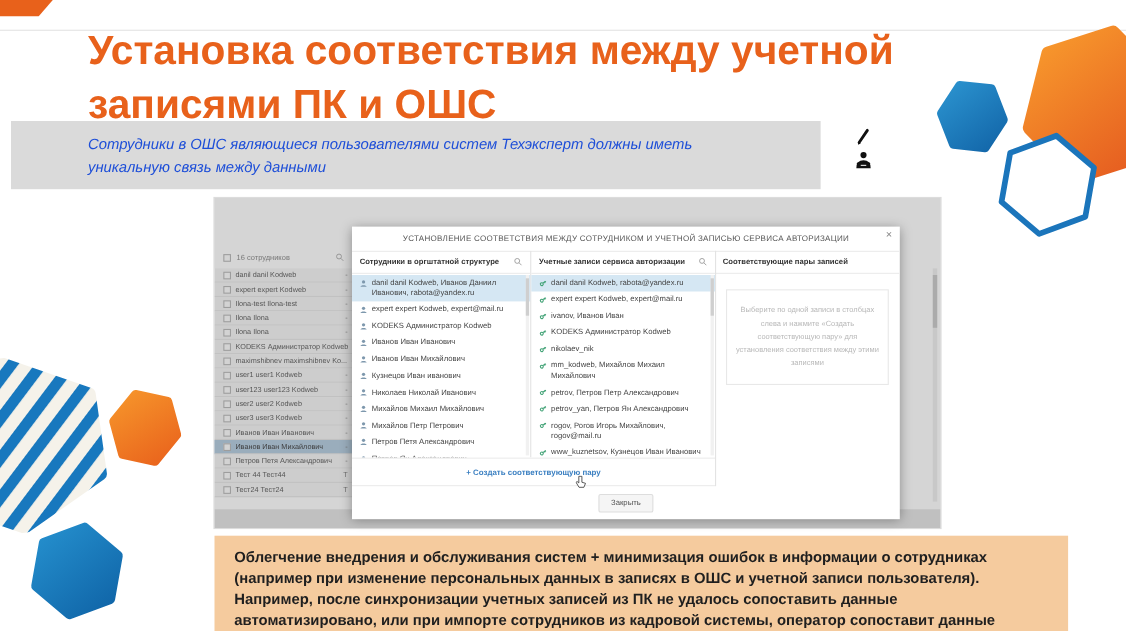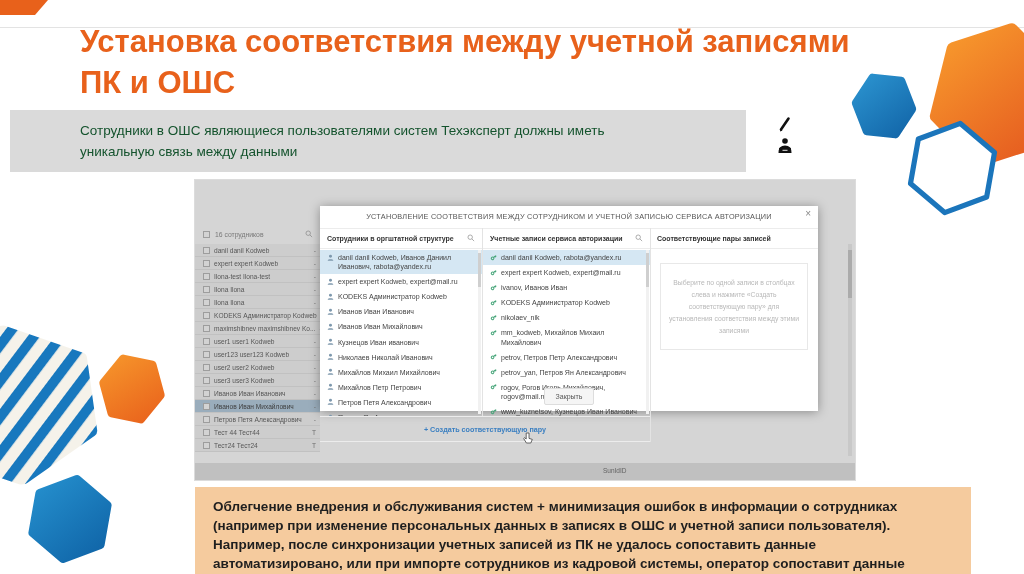--- a/index.html
+++ b/index.html
@@ -2,24 +2,24 @@
 <html><head>
 <meta charset="utf-8">
 <style>
   html,body{margin:0;padding:0;background:#fff;}
   .slide{position:relative;width:1024px;height:574px;background:#ffffff;overflow:hidden;
          font-family:"Liberation Sans",sans-serif;}
   .topline{position:absolute;left:0;top:27px;width:1024px;height:1px;background:#e3e3e3;}
   .deco{position:absolute;}
 
   
-  .page-title{position:absolute;left:80px;top:22px;width:800px;font-size:31px;font-weight:bold;
+  .page-title{position:absolute;left:80px;top:22px;width:800px;font-size:37px;font-weight:bold;
               color:#E8611B;line-height:1.32;}
   .note-box{position:absolute;left:10px;top:110px;width:736px;height:62px;background:#DADADA;
-            box-sizing:border-box;padding:11px 69px 0 70px;font-size:13.5px;color:#14532d;line-height:1.55;}
+            box-sizing:border-box;padding:11px 69px 0 70px;font-size:13.5px;color:#1d4ed8;line-height:1.55;font-style:italic;}
   .author-icons{position:absolute;left:772px;top:116px;width:26px;display:flex;flex-direction:column;
                 align-items:center;gap:5px;}
 
   
   .app-win{position:absolute;left:195px;top:180px;width:660px;height:300px;background:#ffffff;
            outline:1px solid #dcdcdc;}
   .win-nav{position:absolute;left:14px;top:10px;display:flex;gap:13px;font-size:7.5px;color:#333;}
   .win-nav .nav-item{padding-bottom:3px;white-space:nowrap;}
   .win-nav .nav-item.selected{border-bottom:2px solid #2e6da4;}
   .win-subnav{position:absolute;left:10px;top:33px;display:flex;gap:12px;font-size:7px;color:#333;}
@@ -35,21 +35,21 @@
                  white-space:nowrap;overflow:hidden;}
   .win-list .row.selected{background:#a9c4da;color:#1c1c1c;}
   .win-list .tail{margin-left:auto;color:#666;}
   .win-scroll{position:absolute;right:3px;top:64px;width:4px;height:212px;background:#ececec;}
   .win-scroll .thumb{position:absolute;top:6px;left:0;width:4px;height:48px;background:#c2c2c2;}
   .win-footer{position:absolute;left:0;top:283px;width:660px;height:17px;background:#e0e0e0;}
   .win-footer .flabel{position:absolute;left:408px;top:4px;font-size:6.5px;color:#555;}
   .win-dim{position:absolute;left:0;top:0;right:0;bottom:0;background:rgba(125,125,125,0.32);z-index:5;}
 
   
-  .modal{position:absolute;left:320px;top:206px;width:498px;height:205px;background:#fff;z-index:10;
+  .modal{position:absolute;left:320px;top:206px;width:498px;height:266px;background:#fff;z-index:10;
          box-shadow:0 1px 10px rgba(0,0,0,0.35);}
   .modal-head{position:relative;height:22px;border-bottom:1px solid #ececec;}
   .modal-title{line-height:22px;text-align:center;font-size:7.3px;color:#555;letter-spacing:0.25px;}
   .modal-close{position:absolute;right:7px;top:3px;font-size:10px;color:#888;line-height:10px;cursor:pointer;}
   .modal-cols{position:absolute;left:0;top:22px;width:498px;height:188px;display:flex;overflow:hidden;}
   .mcol{position:relative;box-sizing:border-box;}
   .mcol1{width:163px;border-right:1px solid #e3e3e3;}
   .mcol2{width:167px;}
   .mcol3{width:168px;}
   .vline2{position:absolute;left:330px;top:22px;width:1px;height:214px;background:#e3e3e3;z-index:2;}

